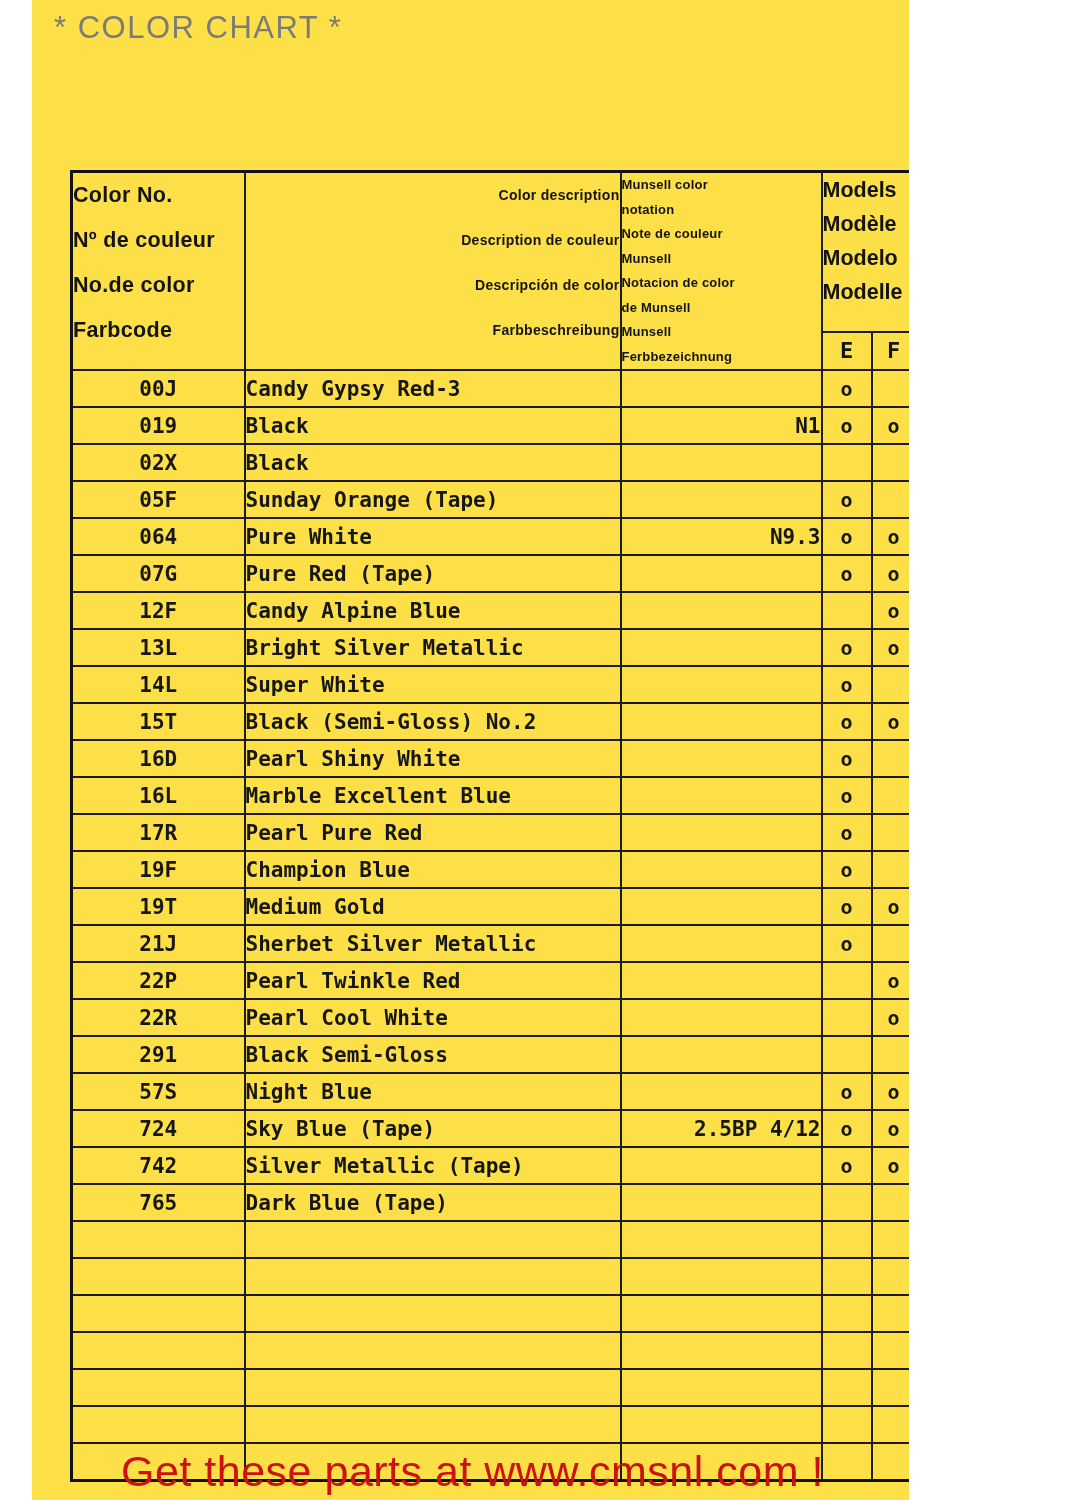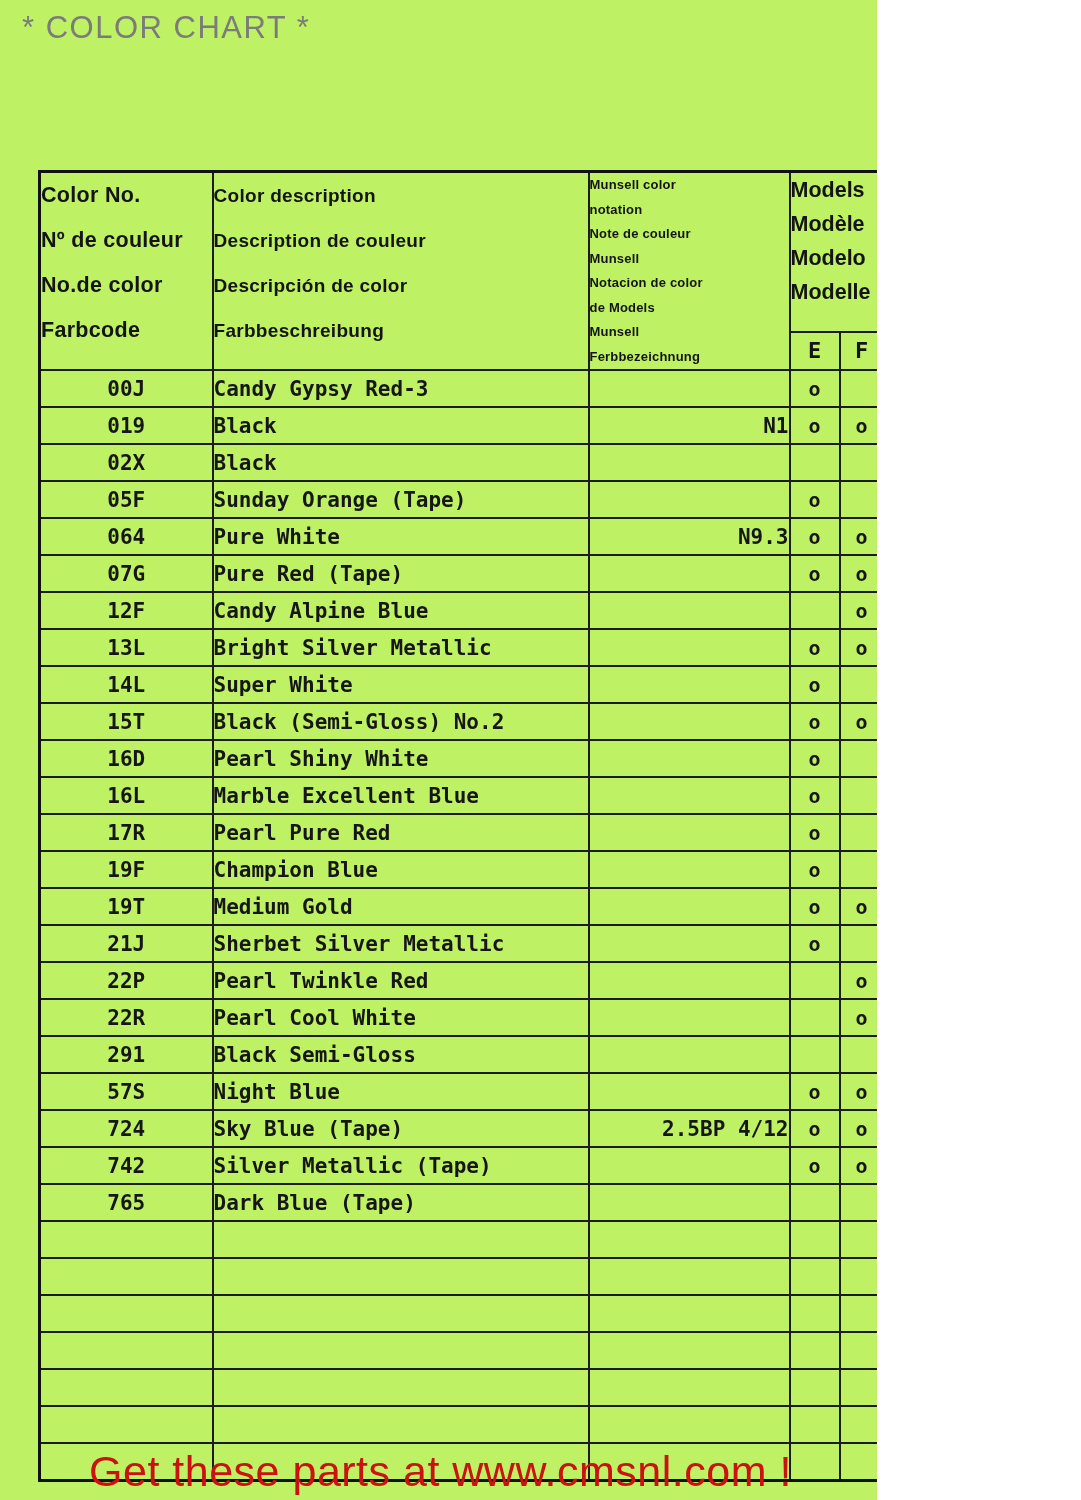--- a/index.html
+++ b/index.html
@@ -1,18 +1,18 @@
 <!DOCTYPE html>
 <html><head>
 <meta charset="utf-8">
 <style>
   html,body { margin:0; padding:0; background:#ffffff; }
   .page {
-    position:relative; width:877px; height:1500px; background:#bef264;
-    overflow:hidden; font-family:"Liberation Sans", sans-serif; color:#141414;
+    position:relative; width:877px; height:1500px; background:#fde047;
+    overflow:hidden; font-family:"Liberation Sans", sans-serif; color:#141414;margin-left:32px;
   }
 
   
   .gray-title {
     position:absolute; left:22px; top:10px;
     font-size:31px; font-weight:400; letter-spacing:1.5px; color:#7b7b7b;
     white-space:pre;
   }
   .subtitles {
     position:absolute; left:12px; top:41px;
@@ -34,21 +34,21 @@
     overflow:hidden; white-space:nowrap;
   }
   table.color-table { border:3px solid #111111; }
   tr.hdr-top { height:156px; }
   tr.hdr-sub { height:37px; }
   tbody tr { height:37px; }
 
   th { vertical-align:top; text-align:left; font-weight:700; color:#141414; }
   th.h-col1 div { line-height:45px; font-size:21.5px; letter-spacing:0.3px; }
   th.h-col1 { padding:8px 0 0 7px; }
-  th.h-col2 div { line-height:45px; font-size:19px; letter-spacing:0.3px; }
+  th.h-col2 div { line-height:45px; font-size:14px; letter-spacing:0.3px;text-align:right; }
   th.h-col2 { padding:8px 0 0 28px; }
   th.h-col3 div { line-height:24.5px; font-size:13px; letter-spacing:0.2px; }
   th.h-col3 { padding:3px 0 0 6px; }
   th.h-models div { line-height:34px; font-size:21.5px; }
   th.h-models { padding:10px 0 0 32px; }
   th.h-mcode {
     text-align:center; vertical-align:middle;
     font-family:"DejaVu Sans Mono", monospace; font-size:22px; font-weight:700;
   }
 
@@ -100,21 +100,21 @@
           <div>Description de couleur</div>
           <div>Descripción de color</div>
           <div>Farbbeschreibung</div>
         </th>
         <th class="h-col3" rowspan="2">
           <div>Munsell color</div>
           <div>notation</div>
           <div>Note de couleur</div>
           <div>Munsell</div>
           <div>Notacion de color</div>
-          <div> de Models</div>
+          <div> de Munsell</div>
           <div>Munsell</div>
           <div>Ferbbezeichnung</div>
         </th>
         <th class="h-models" colspan="5">
           <div>Models</div>
           <div>Modèle</div>
           <div>Modelo</div>
           <div>Modelle</div>
         </th>
       </tr>

